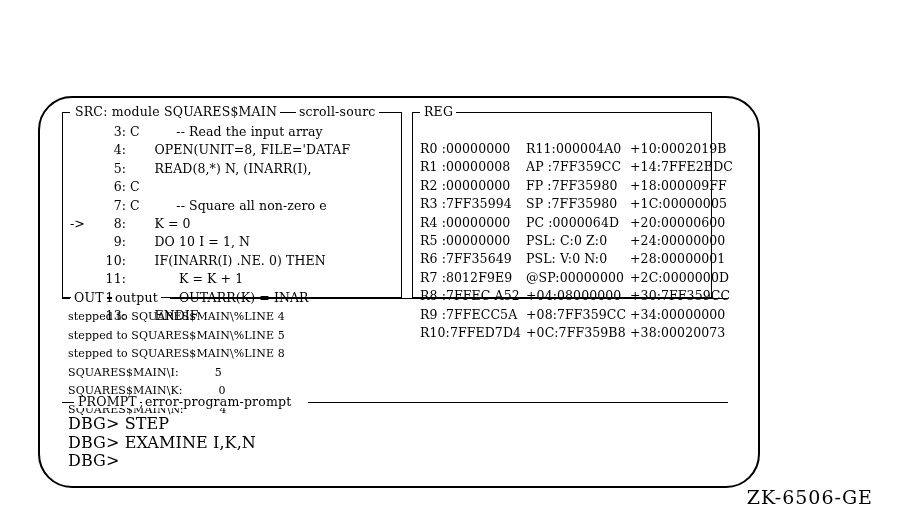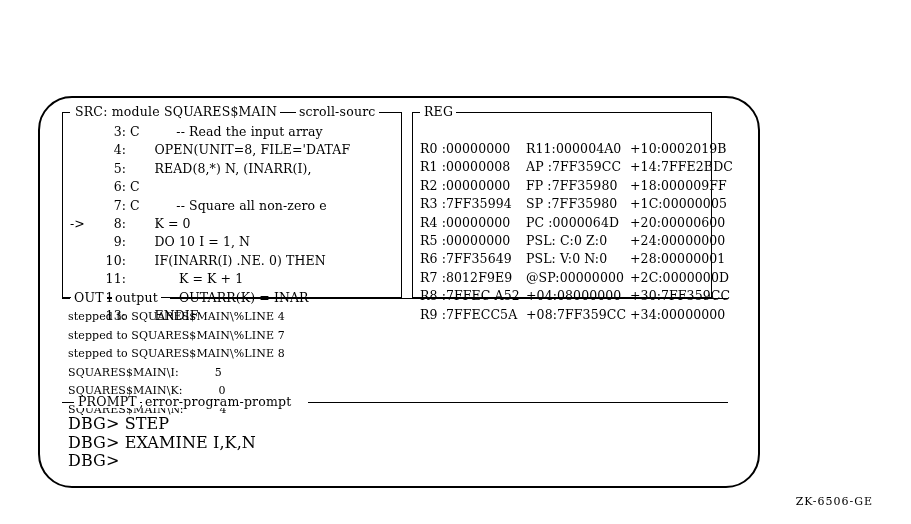--- a/index.html
+++ b/index.html
@@ -135,21 +135,21 @@
   }
   .prompt-row {
     height: 18.6px;
     font-size: 16px;
     white-space: pre;
   }
   #figure-id {
     position: absolute;
     right: 38px;
     bottom: 16px;
-    font-size: 11px;
+    font-size: 19px;
     letter-spacing: 1px;
     font-family: "DejaVu Serif", serif;
   }
   .edge-top, .edge-bottom, .edge-left, .edge-right {
     position: absolute;
     background: #000000;
   }
   .edge-top, .edge-bottom { height: 1px; }
   .edge-left, .edge-right { width: 1px; }
 </style>
@@ -279,33 +279,38 @@
       <div class="reg-row">
         <span class="reg-c1 mono">R8 :7FFEC A52</span>
         <span class="reg-c2 mono">+04:08000000</span>
         <span class="reg-c3 mono">+30:7FF359CC</span>
       </div>
       <div class="reg-row">
         <span class="reg-c1 mono">R9 :7FFECC5A</span>
         <span class="reg-c2 mono">+08:7FF359CC</span>
         <span class="reg-c3 mono">+34:00000000</span>
       </div>
+      <div class="reg-row">
+        <span class="reg-c1 mono">R10:7FFED7D4</span>
+        <span class="reg-c2 mono">+0C:7FF359B8</span>
+        <span class="reg-c3 mono">+38:00020073</span>
+      </div>
     </div>
   </div>
 
   <div class="pane" id="out-pane">
     <div class="edge-top" style="left:0; top:0; width:8px;"></div>
     <div class="edge-top" style="left:44px; top:0; width:8px;"></div>
     <div class="edge-top" style="left:108px; top:0; right:0;"></div>
     <div class="box-title" style="left:9px; top:-6px;">OUT</div>
     <div class="box-title" style="left:50px; top:-6px;">output</div>
 
     <div id="out-rows">
       <div class="out-row mono">stepped to SQUARES$MAIN\%LINE 4</div>
-      <div class="out-row mono">stepped to SQUARES$MAIN\%LINE 7</div>
+      <div class="out-row mono">stepped to SQUARES$MAIN\%LINE 5</div>
       <div class="out-row mono">stepped to SQUARES$MAIN\%LINE 8</div>
       <div class="out-row mono">SQUARES$MAIN\I:          5</div>
       <div class="out-row mono">SQUARES$MAIN\K:          0</div>
       <div class="out-row mono">SQUARES$MAIN\N:          4</div>
     </div>
   </div>
 
   <div class="pane" id="prompt-pane">
     <div class="edge-top" style="left:0; top:0; width:12px;"></div>
     <div class="edge-top" style="left:74px; top:0; width:8px;"></div>

